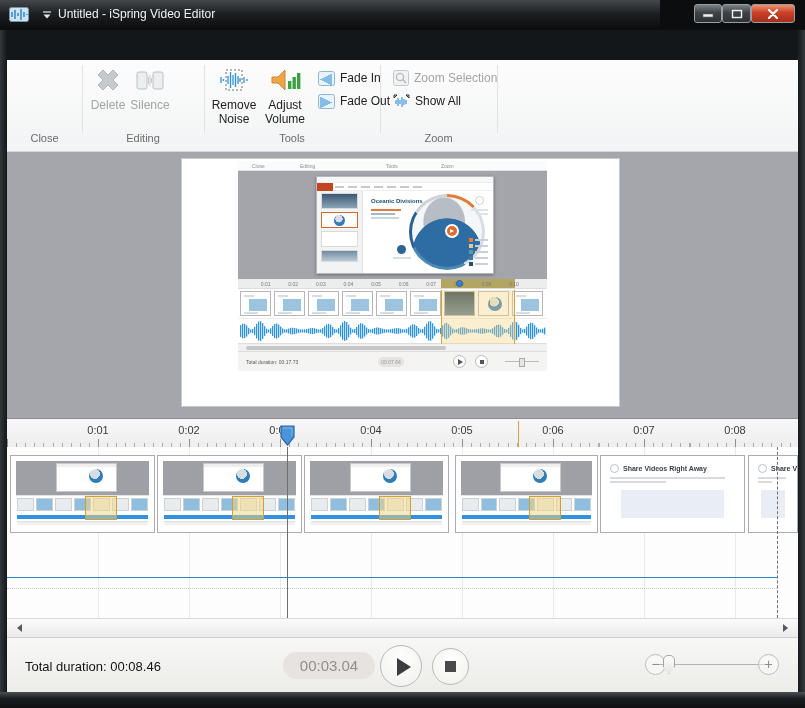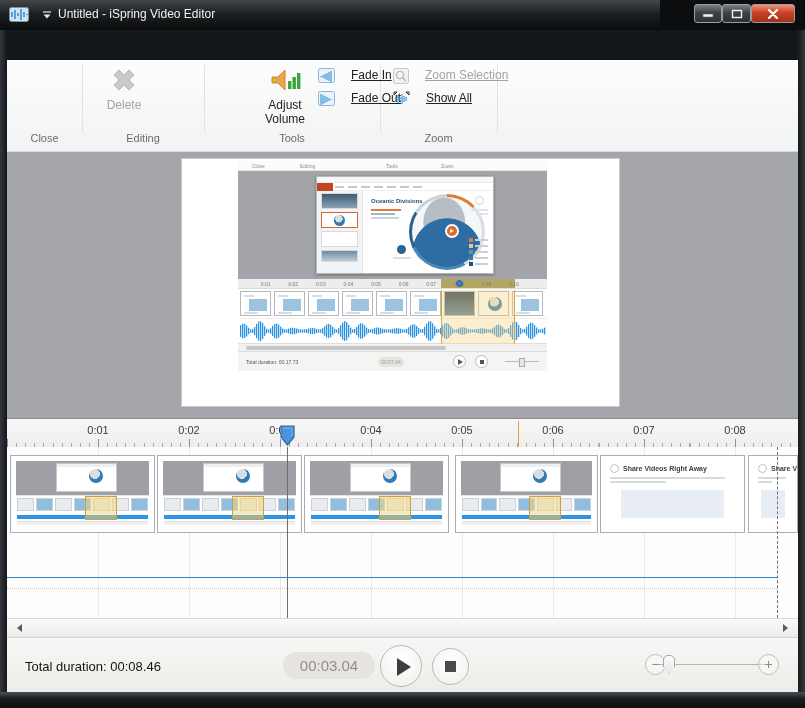--- a/index.html
+++ b/index.html
@@ -36,23 +36,23 @@
     font-size:12px;color:#1d1d1d;text-align:center;line-height:22px;cursor:pointer;}
 
   
   .ribbon{position:absolute;left:7px;top:60px;width:791px;height:92px;
     background:linear-gradient(#fdfdfd,#f2f3f4);border-bottom:1px solid #d6d8da;}
   .rib-sep{position:absolute;top:5px;height:68px;width:1px;background:#e1e2e4;}
   .rib-label{position:absolute;top:72px;font-size:11px;color:#6b6b6b;text-align:center;}
   .bigbtn{position:absolute;top:3px;height:68px;text-align:center;font-size:12px;
     line-height:14px;color:#222;cursor:pointer;}
   .bigbtn .bico{display:block;margin:1px auto 2px;width:32px;height:32px;}
-  .bigbtn.disabled{color:#a2a4a6;cursor:default;margin-left:16px;}
-  .smallbtn{position:absolute;height:20px;display:flex;gap:16px;
-    font-size:12px;color:#222;cursor:pointer;white-space:nowrap;text-decoration:underline;}
+  .bigbtn.disabled{color:#a2a4a6;cursor:default;}
+  .smallbtn{position:absolute;height:20px;display:flex;align-items:center;gap:5px;
+    font-size:12px;color:#222;cursor:pointer;white-space:nowrap;}
   .smallbtn.disabled{color:#a2a4a6;cursor:default;}
 
   
   .preview{position:absolute;left:7px;top:152px;width:791px;height:266px;background:#a5a6ab;}
   .video-frame{position:absolute;left:174px;top:6px;width:439px;height:249px;
     background:#fff;border:1px solid #c9cacd;}
   .nested{position:absolute;left:56px;top:2px;width:309px;height:212px;background:#fff;
     font-family:"Liberation Sans",sans-serif;}
   .n-ribbon{position:relative;height:10px;border-bottom:1px solid #e3e3e3;background:#fbfbfb;}
   .n-glabel{position:absolute;top:2px;font-size:5px;color:#8f8f8f;}
@@ -255,22 +255,52 @@
     <div class="rib-sep" style="left:490px"></div>
 
 
     <div class="bigbtn disabled" style="left:80px;width:42px">
       <svg class="bico" viewBox="0 0 32 32">
         <path d="M6 11 l5-5 5 5 5-5 5 5 -5 5 5 5 -5 5 -5-5 -5 5 -5-5 5-5 z" fill="#c6cacd" stroke="#b2b6ba" stroke-linejoin="round"></path>
       </svg>
       <span>Delete</span>
     </div>
 
-
-
+    <div class="bigbtn disabled" style="left:122px;width:42px">
+      <svg class="bico" viewBox="0 0 32 32">
+        <rect x="3" y="8" width="10" height="17" rx="2" fill="#eceef0" stroke="#bcc0c4"></rect>
+        <rect x="19" y="8" width="10" height="17" rx="2" fill="#eceef0" stroke="#bcc0c4"></rect>
+        <g stroke="#c6cacd" stroke-width="1">
+          <line x1="14.5" y1="13" x2="14.5" y2="20"></line>
+            <line x1="16" y1="11" x2="16" y2="22"></line>
+          <line x1="17.5" y1="14" x2="17.5" y2="19"></line>
+        </g>
+      </svg>
+      <span>Silence</span>
+    </div>
+
+
+    <div class="bigbtn" style="left:202px;width:50px">
+      <svg class="bico" viewBox="0 0 32 32">
+        <rect x="8" y="6" width="16" height="20" fill="none" stroke="#6f7478" stroke-width="1" stroke-dasharray="2 2"></rect>
+        <g stroke="#2f8fd8" stroke-width="1.3">
+          <line x1="3" y1="13" x2="3" y2="19"></line>
+            <line x1="5.5" y1="15" x2="5.5" y2="17"></line>
+          <line x1="10" y1="12" x2="10" y2="20"></line>
+            <line x1="12.5" y1="8" x2="12.5" y2="24"></line>
+          <line x1="15" y1="11" x2="15" y2="21"></line>
+            <line x1="17.5" y1="9" x2="17.5" y2="23"></line>
+          <line x1="20" y1="12" x2="20" y2="20"></line>
+            <line x1="22" y1="14" x2="22" y2="18"></line>
+          <line x1="26" y1="13" x2="26" y2="19"></line>
+            <line x1="29" y1="15" x2="29" y2="17"></line>
+        </g>
+      </svg>
+      <span>Remove Noise</span>
+    </div>
 
     <div class="bigbtn" style="left:252px;width:52px">
       <svg class="bico" viewBox="0 0 32 32">
         <polygon points="3,13 9,13 16,6 16,26 9,19 3,19" fill="#eca648" stroke="#c9872a"></polygon>
         <rect x="19" y="17" width="3.4" height="8" fill="#3aa23f"></rect>
         <rect x="23.5" y="13" width="3.4" height="12" fill="#3aa23f"></rect>
         <rect x="28" y="9" width="3.4" height="16" fill="#3aa23f"></rect>
       </svg>
       <span>Adjust Volume</span>
     </div>

